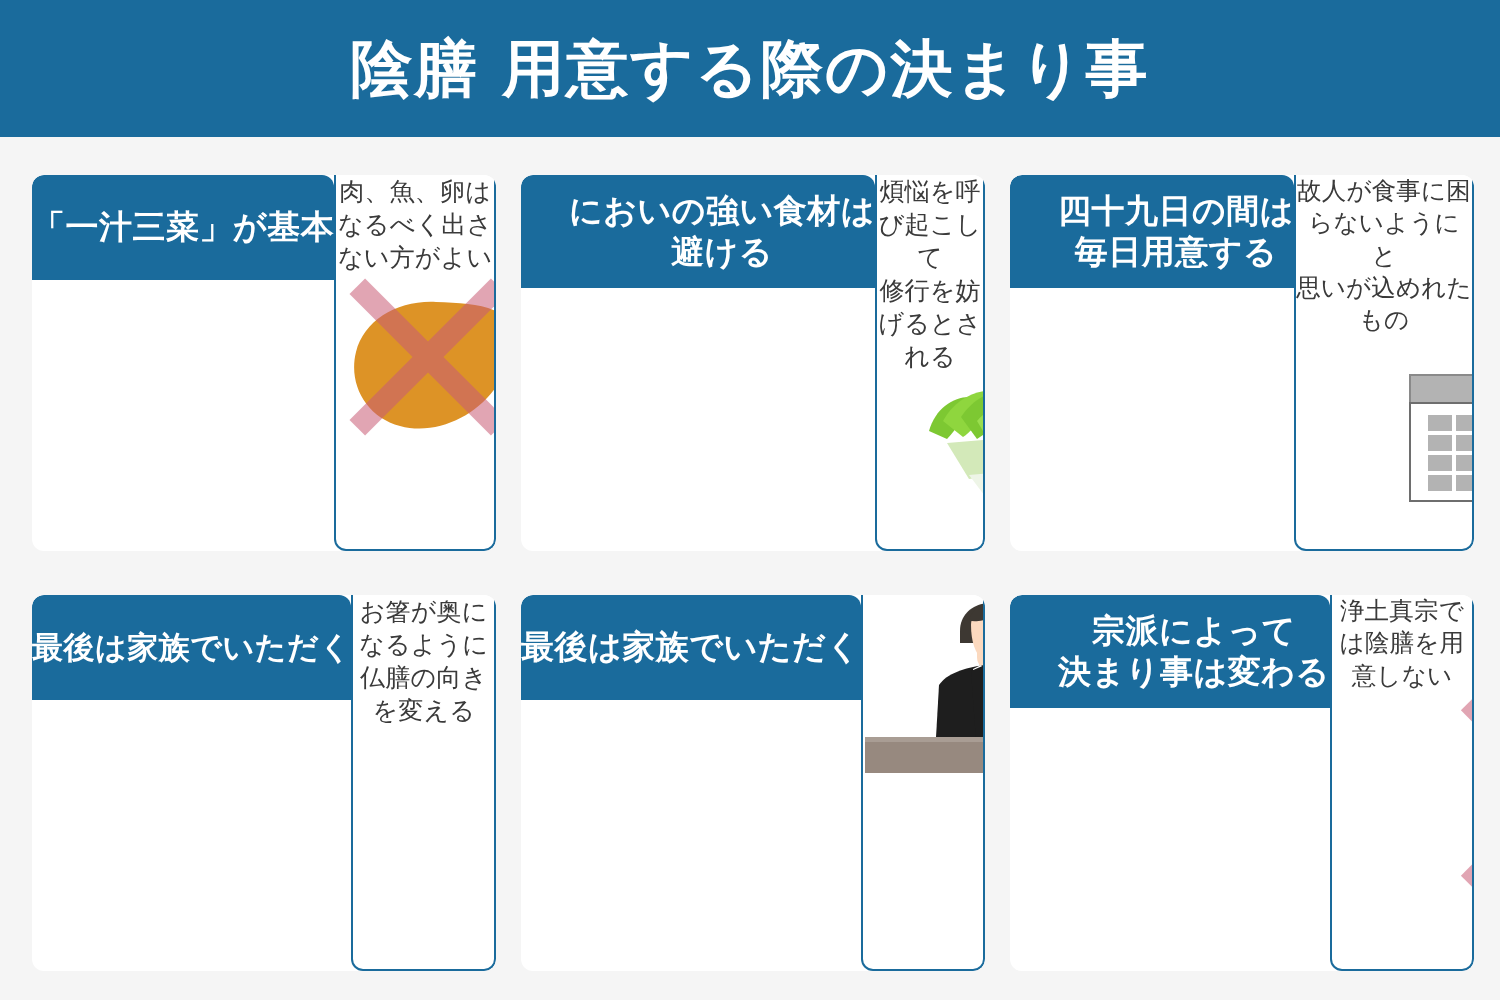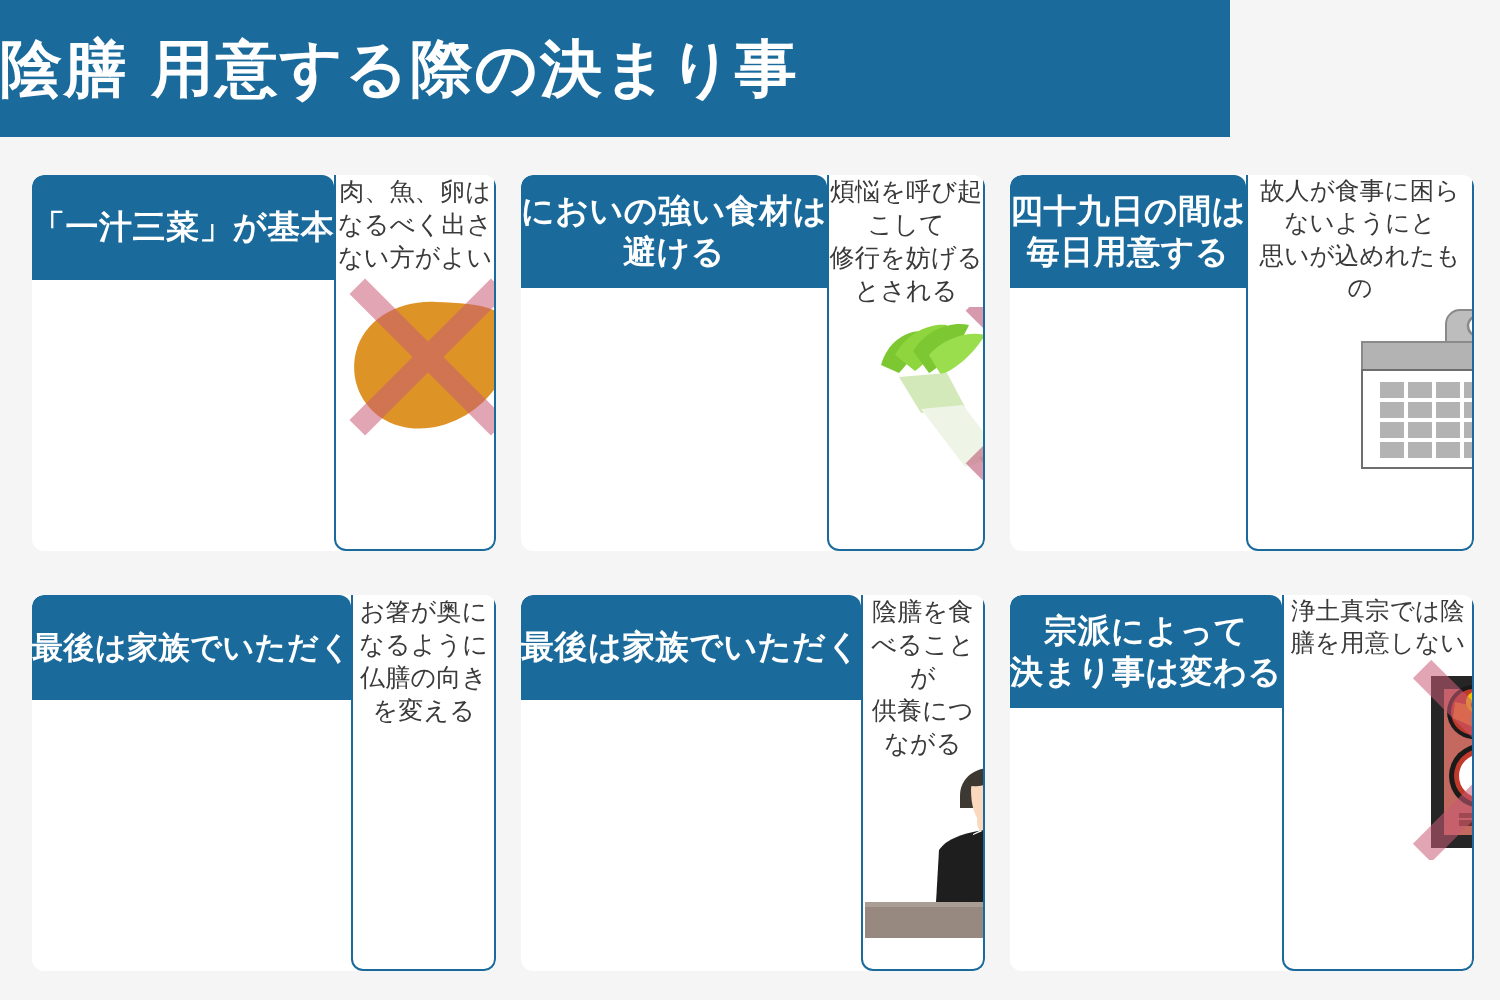--- a/index.html
+++ b/index.html
@@ -14,25 +14,26 @@
 
   #page {
     position: relative;
     width: 1500px;
     height: 1000px;
     background: #f5f5f5;
   }
 
   
   .header-bar {
-    width: 1230px;
+    width: 1500px;
     height: 137px;
     background: #1a6b9c;
     display: flex;
     align-items: center;
+    justify-content: center;
   }
   .header-title {
     color: #ffffff;
     font-size: 62px;
     font-weight: bold;
     letter-spacing: 2px;
     line-height: 1;
     white-space: nowrap;
   }
 
@@ -63,21 +64,21 @@
   .card-head {
     background: #1a6b9c;
     border-radius: 12px 12px 0 0;
     display: flex;
     align-items: center;
     justify-content: center;
     text-align: center;
     flex: none;
   }
   .card-head.h1 { height: 105px; }
-  .card-head.h2 { height: 113px; }
+  .card-head.h2 { height: 113px; padding-left: 48px; }
 
   .card-title {
     color: #ffffff;
     font-weight: bold;
     font-size: 33px;
     line-height: 1.22;
     letter-spacing: 0.5px;
     white-space: pre-line;
   }
   .card-title.small { font-size: 31px; }
@@ -319,22 +320,20 @@
           </svg>
         </div>
       </div>
     </div>
 
     <div class="card">
       <div class="card-head h1">
         <div class="card-title">最後は家族でいただく</div>
       </div>
       <div class="card-body">
-        <div class="card-sub">陰膳を食べることが
-供養につながる</div>
         <div class="illus">
           <svg width="460" height="185" viewBox="0 0 460 185">
 
             <g>
               <path d="M97 36 C97 18 112 8 128 8 C146 8 160 18 160 36 L160 48 L97 48 Z" fill="#3d3832"></path>
               <path d="M112 30 C112 18 122 14 130 14 C142 14 150 20 152 30 L152 40 L112 40 Z" fill="#2a2621"></path>
               <rect x="114" y="42" width="30" height="34" rx="14" fill="#fbd9bf"></rect>
               <path d="M108 30 C108 52 116 68 129 68 C142 68 150 52 150 30 C150 18 140 12 129 12 C118 12 108 18 108 30 Z" fill="#fbd9bf"></path>
               <path d="M106 26 C108 14 120 8 129 8 C140 8 152 14 153 28 C146 22 134 20 124 24 C116 27 110 26 106 26 Z" fill="#3d3832"></path>
               <rect x="122" y="66" width="16" height="14" fill="#f0c6a6"></rect>

